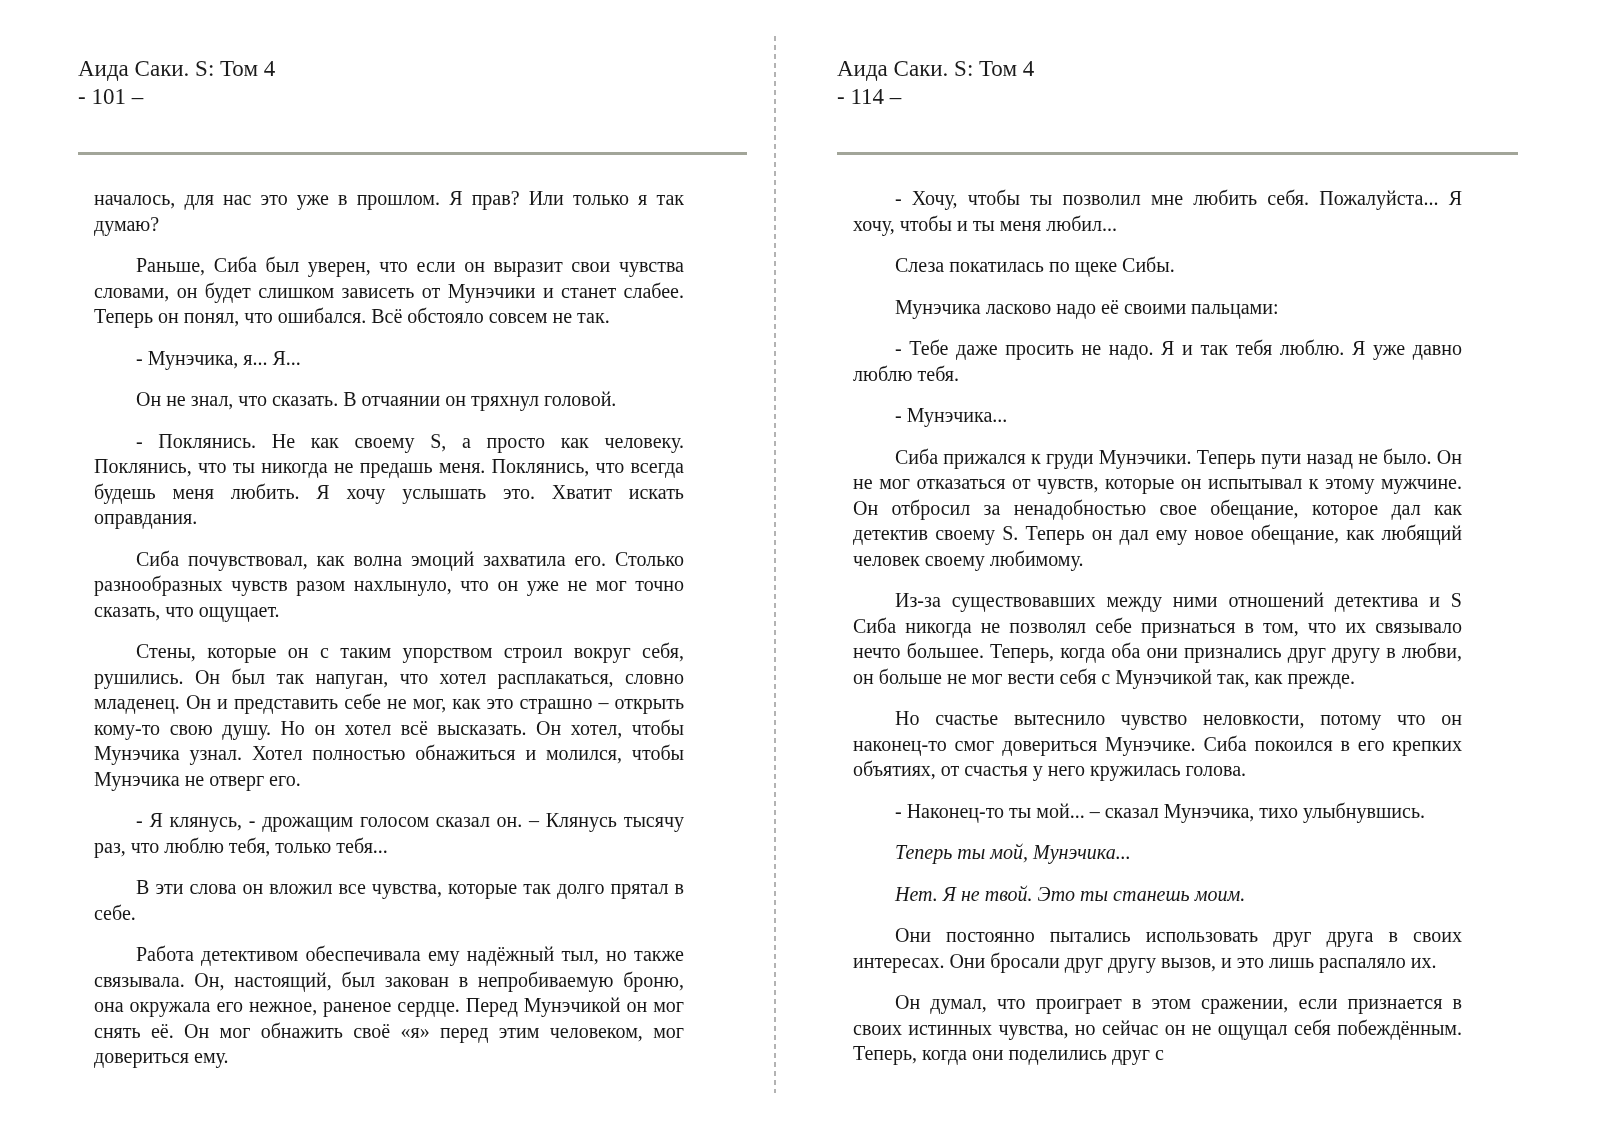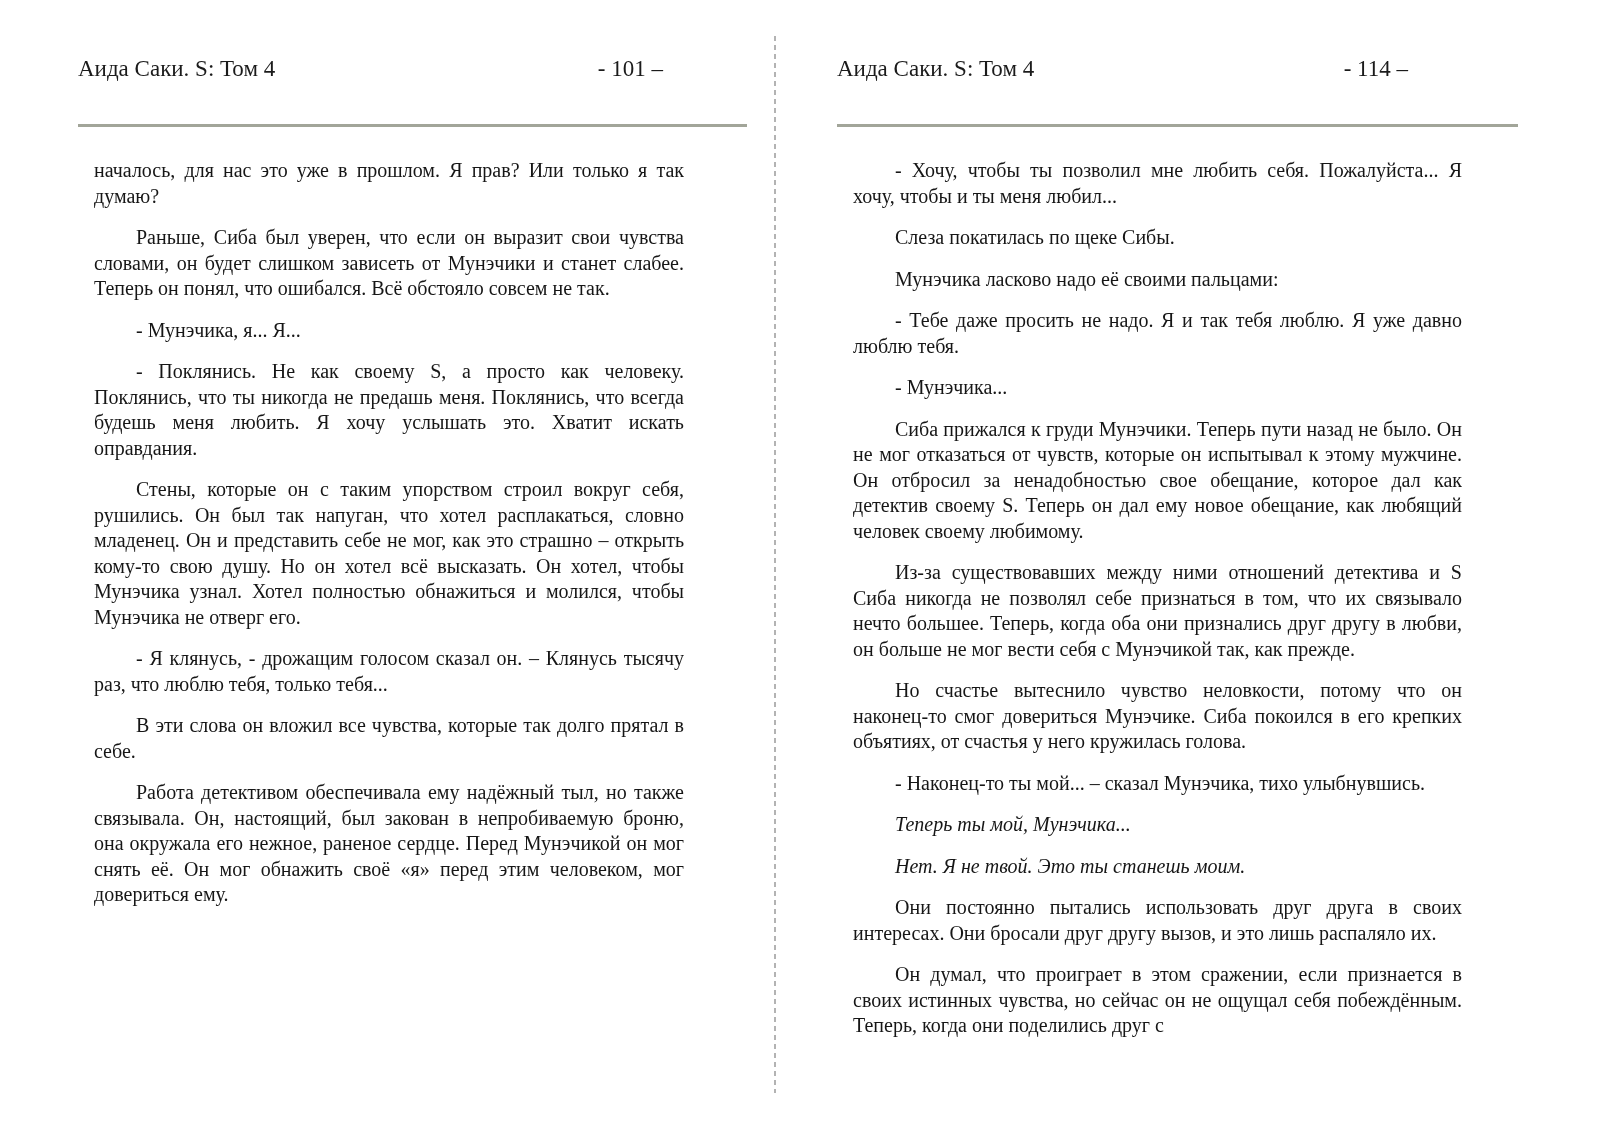--- a/index.html
+++ b/index.html
@@ -25,20 +25,21 @@
   #page-left  { left: 78px;  width: 669px; }
   #page-right { left: 837px; width: 681px; }
 
   .page-header {
     display: flex;
     justify-content: space-between;
     align-items: baseline;
     font-size: 23px;
     line-height: 28px;
     color: #1b1b1b;
+    flex-direction: column;
   }
   #page-left  .page-number { margin-right: 84px; }
   #page-right .page-number { margin-right: 110px; }
 
   .header-rule {
     height: 3px;
     border: none;
     margin: 41px 0 0 0;
     background: #a2a withstands599;
   }
@@ -87,21 +88,23 @@
   <div class="page" id="page-left">
     <div class="page-header">
       <span class="book-title">Аида Саки. S: Том 4</span>
       <span class="page-number">- 101 –</span>
     </div>
     <hr class="header-rule">
     <div class="page-body">
         <p class="no-indent ">началось, для нас это уже в прошлом. Я прав? Или только я так думаю?</p>
         <p class="">Раньше, Сиба был уверен, что если он выразит свои чувства словами, он будет слишком зависеть от Мунэчики и станет слабее. Теперь он понял, что ошибался. Всё обстояло совсем не так.</p>
         <p class="">- Мунэчика, я... Я...</p>
+        <p class="">Он не знал, что сказать. В отчаянии он тряхнул головой.</p>
         <p class="">- Поклянись. Не как своему S, а просто как человеку. Поклянись, что ты никогда не предашь меня. Поклянись, что всегда будешь меня любить. Я хочу услышать это. Хватит искать оправдания.</p>
+        <p class="">Сиба почувствовал, как волна эмоций захватила его. Столько разнообразных чувств разом нахлынуло, что он уже не мог точно сказать, что ощущает.</p>
         <p class="">Стены, которые он с таким упорством строил вокруг себя, рушились. Он был так напуган, что хотел расплакаться, словно младенец. Он и представить себе не мог, как это страшно – открыть кому-то свою душу. Но он хотел всё высказать. Он хотел, чтобы Мунэчика узнал. Хотел полностью обнажиться и молился, чтобы Мунэчика не отверг его.</p>
         <p class="">- Я клянусь, - дрожащим голосом сказал он. – Клянусь тысячу раз, что люблю тебя, только тебя...</p>
         <p class="">В эти слова он вложил все чувства, которые так долго прятал в себе.</p>
         <p class="">Работа детективом обеспечивала ему надёжный тыл, но также связывала. Он, настоящий, был закован в непробиваемую броню, она окружала его нежное, раненое сердце. Перед Мунэчикой он мог снять её. Он мог обнажить своё «я» перед этим человеком, мог довериться ему.</p>
       </div>
   </div>
 
   <div id="page-divider"></div>
 
   <div class="page" id="page-right">

